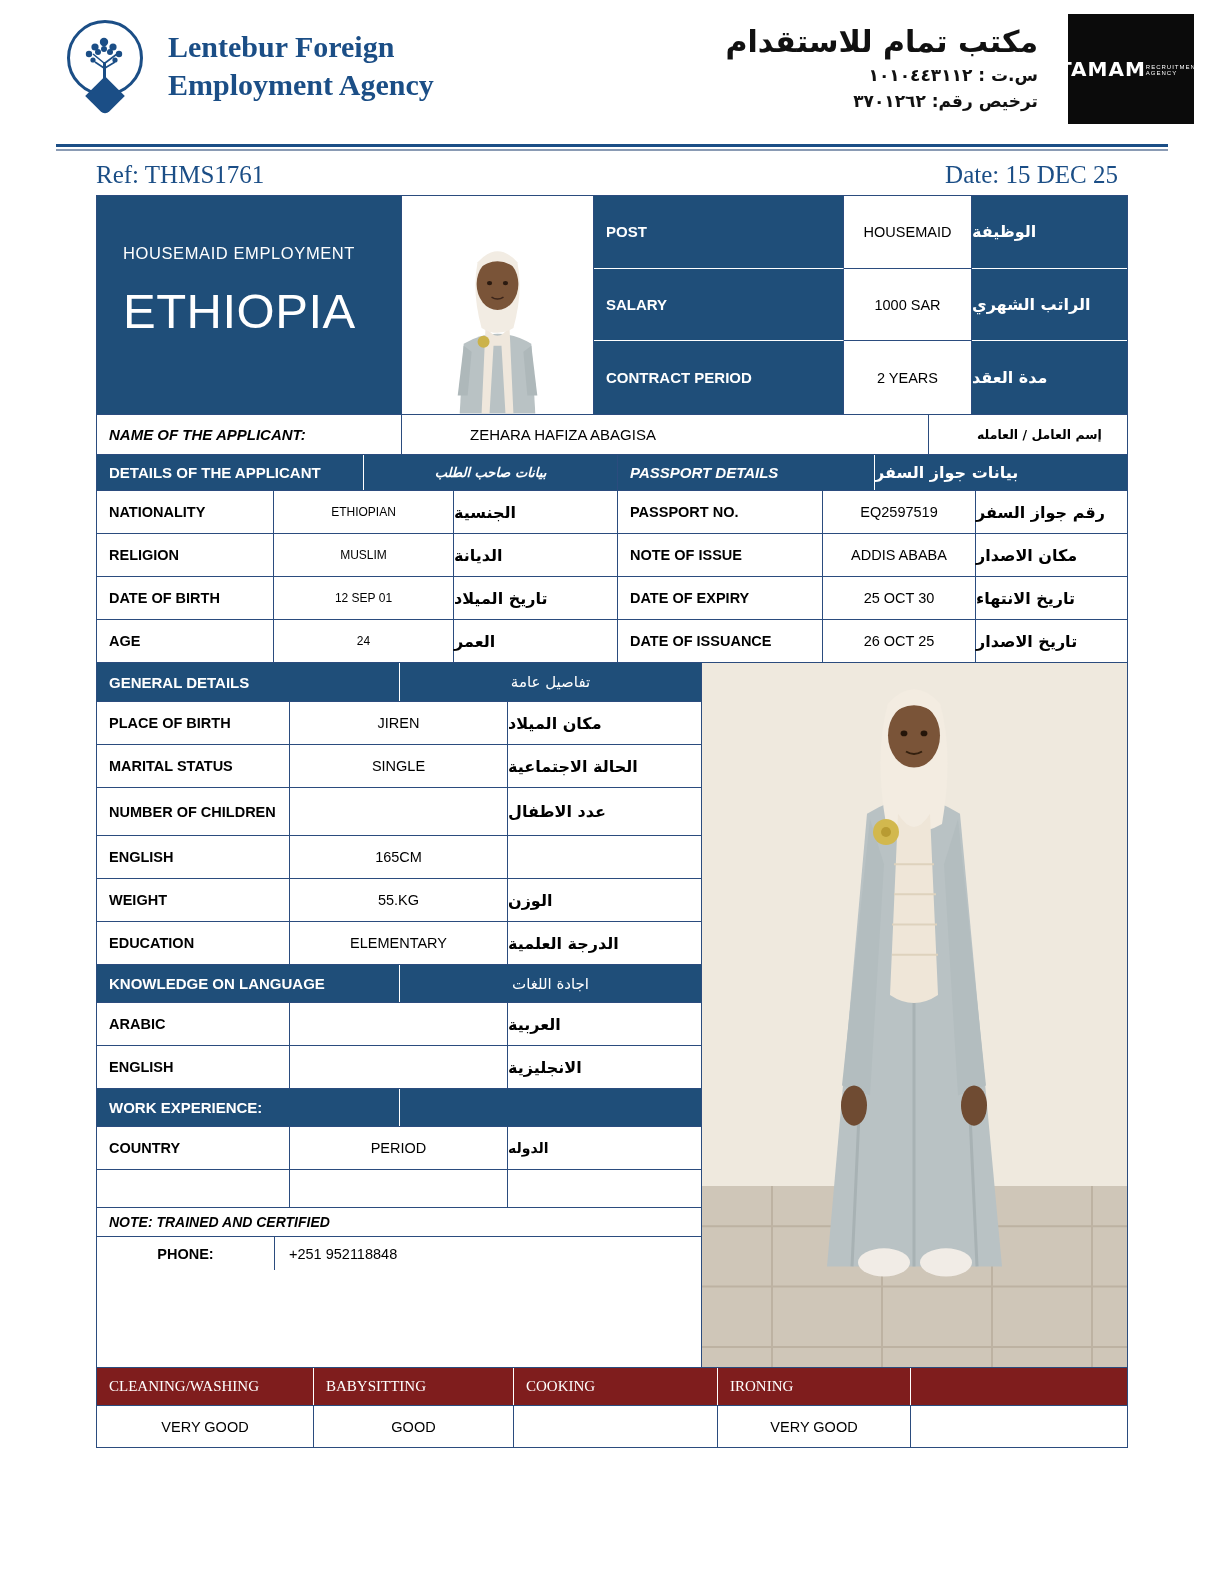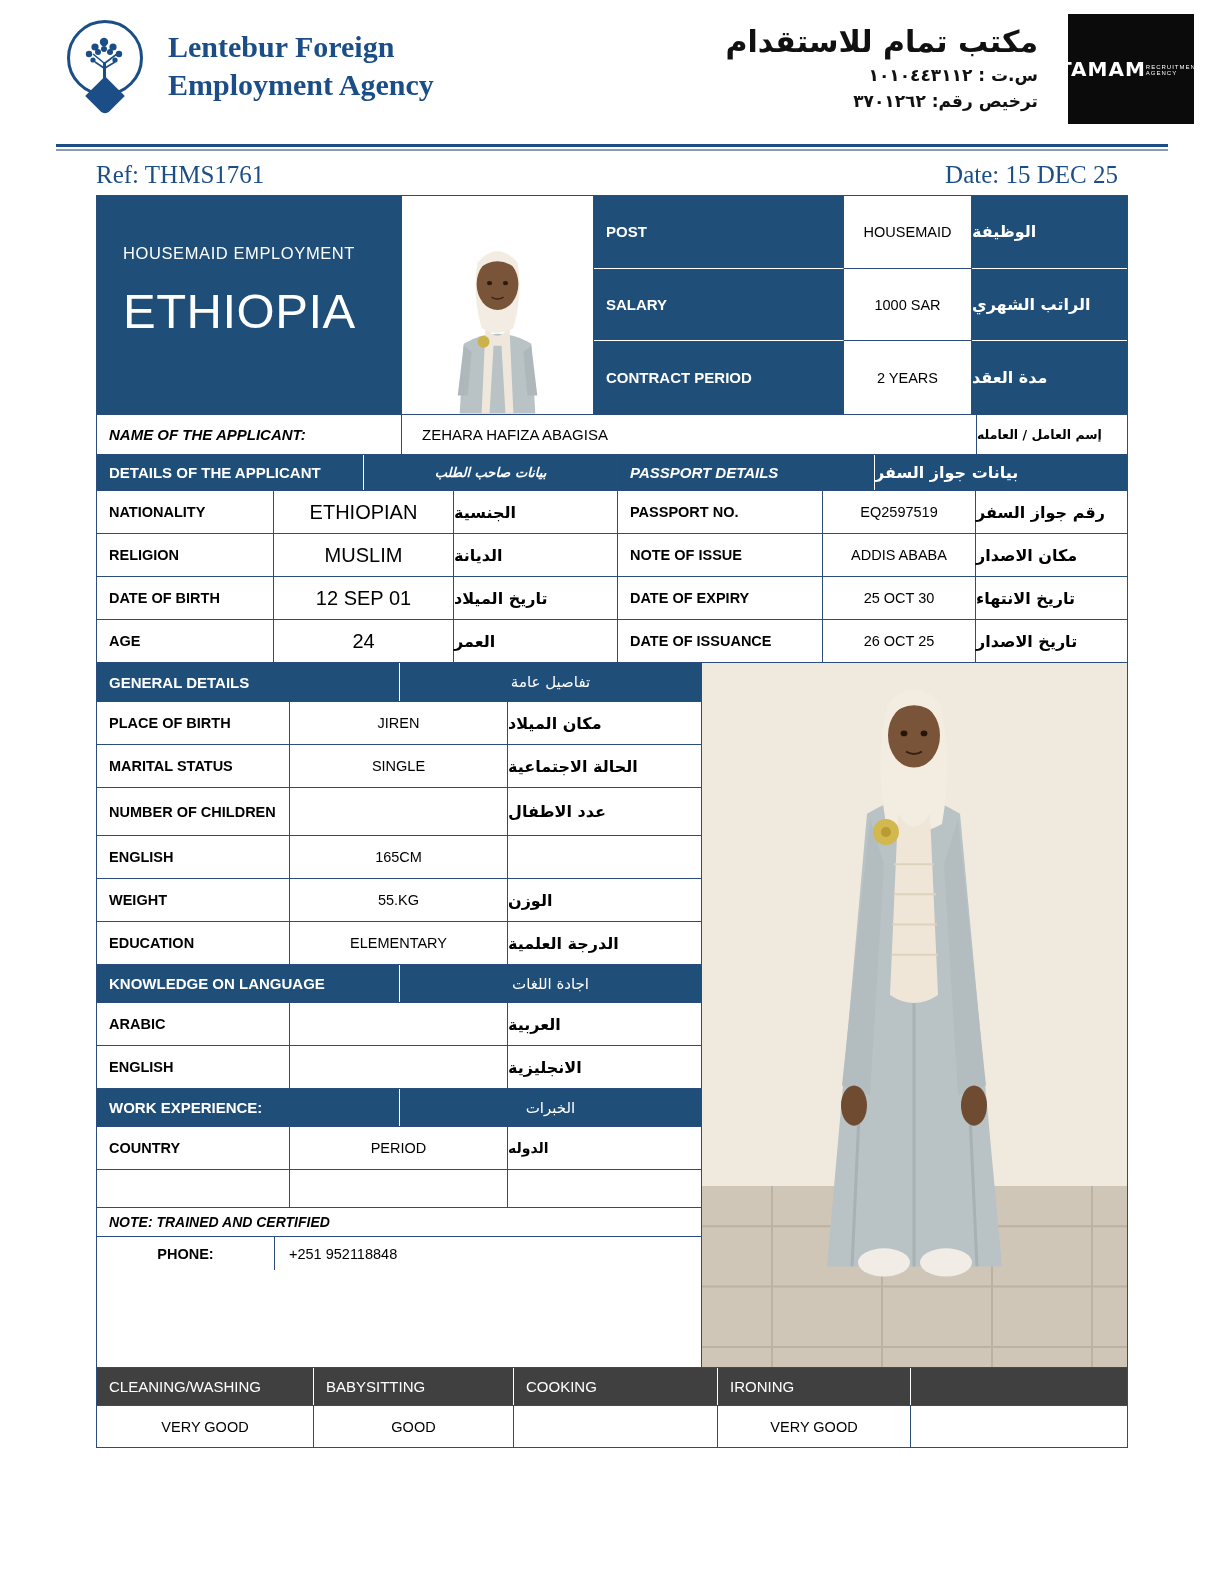--- a/index.html
+++ b/index.html
@@ -89,36 +89,36 @@
   .topband .info { flex: 1; display: flex; flex-direction: column; }
   .inforow { display: flex; flex: 1; }
   .inforow > div { display: flex; align-items: center; }
   .lbl-post { width: 250px; background: #1f4e79; color:#fff; font-weight: 700; font-size: 15px; padding-left: 12px; border-bottom: 1px solid #fff; border-right: 1px solid #2b4c7e;}
   .val-post { width: 128px; background: #fff; justify-content: center; font-size: 14.5px; border-bottom: 1px solid #2b4c7e; border-right: 1px solid #2b4c7e;}
   .ar-post { flex: 1; background: #1f4e79; color: #fff; justify-content: flex-end; padding-right: 12px; border-bottom: 1px solid #fff;}
   .inforow.last .lbl-post, .inforow.last .ar-post { border-bottom: none; }
   .inforow.last .val-post { border-bottom: none; }
 
   
-  .namerow { display: flex; height: 40px; align-items: stretch; }
+  .namerow { display: flex; height: 40px; align-items: stretch; gap: 48px; }
   .namerow .l { width: 305px; background: #fff; border-right: 1px solid #2b4c7e; display:flex; align-items:center; padding-left: 12px; font-style: italic; font-weight: 700; font-size: 15px;}
   .namerow .v { flex: 1; display: flex; align-items: center; padding-left: 20px; font-size: 15px; border-right: 1px solid #2b4c7e;}
   .namerow .a { width: 150px; display: flex; align-items: center; justify-content: flex-end; padding-right: 8px; }
   .namerow .a span { font-size: 12.5px; }
 
   .secthead { display: flex; height: 36px; border-top: 1px solid #2b4c7e; }
   .secthead .c1 { width: 267px; background: #1f4e79; color: #fff; display: flex; align-items: center; padding-left: 12px; font-weight: 700; font-size: 15px; border-right: 1px solid #fff;}
   .secthead .c2 { width: 254px; background: #1f4e79; color: #fff; display: flex; align-items: center; justify-content: center; font-family: "DejaVu Sans", sans-serif; font-size: 13px; font-style: italic; border-right: 1px solid #2b4c7e;}
   .secthead .c3 { width: 257px; background: #1f4e79; color: #fff; display: flex; align-items: center; padding-left: 12px; font-weight: 700; font-style: italic; font-size: 15px; border-right: 1px solid #fff;}
   .secthead .c4 { flex: 1; background: #1f4e79; color: #fff; display: flex; align-items: center; justify-content: flex-end; padding-right: 14px; }
 
   .drow { display: flex; height: 43px; }
   .drow > div { display: flex; align-items: center; border-top: 1px solid #2b4c7e; }
   .drow .k { width: 177px; padding-left: 12px; font-weight: 700; font-size: 14.5px; border-right: 1px solid #2b4c7e;}
-  .drow .v { width: 180px; justify-content: center; font-size: 20px; border-right: 1px solid #2b4c7e;}
+  .drow .v { width: 180px; justify-content: center; font-size: 12px; border-right: 1px solid #2b4c7e;}
   .drow .a { width: 164px; justify-content: flex-end; padding-right: 10px; border-right: 1px solid #2b4c7e;}
   .drow .k2 { width: 205px; padding-left: 12px; font-weight: 700; font-size: 14.5px; border-right: 1px solid #2b4c7e;}
   .drow .v2 { width: 153px; justify-content: center; font-size: 14.5px; border-right: 1px solid #2b4c7e;}
   .drow .a2 { flex: 1; justify-content: flex-end; padding-right: 10px; }
   .ar16 { font-size: 16px; }
 
   
   .lower { display: flex; border-top: 1px solid #2b4c7e; }
   .lower .left { width: 605px; border-right: 1px solid #2b4c7e; }
   .lower .right { flex: 1; position: relative; background: #fff; overflow: hidden; }
@@ -133,21 +133,21 @@
   .lrow .v { width: 218px; justify-content: center; font-size: 14.5px; border-right: 1px solid #2b4c7e;}
   .lrow .a { flex: 1; justify-content: flex-end; padding-right: 12px; font-size: 16px;}
   .lrow.tall { min-height: 48px; }
 
   .note { border-top: 1px solid #2b4c7e; padding: 6px 12px; font-style: italic; font-weight: 700; font-size: 14px; }
   .phone { display: flex; border-top: 1px solid #2b4c7e; height: 34px; }
   .phone .k { width: 178px; display: flex; align-items: center; justify-content: center; font-weight: 700; font-size: 14.5px; border-right: 1px solid #2b4c7e;}
   .phone .v { flex: 1; display: flex; align-items: center; padding-left: 14px; font-size: 14.5px;}
 
   
-  .skills-head { display: flex; background: #404040; color: #fff; height: 38px; border-top: 1px solid #2b4c7e;}
+  .skills-head { display: flex; background: #7f1d1d; color: #fff; height: 38px; border-top: 1px solid #2b4c7e; font-family: Liberation Serif, serif;}
   .skills-head div { display: flex; align-items: center; padding-left: 12px; font-size: 15px; border-right: 1px solid #fff;}
   .skills-val { display: flex; height: 42px; border-top: 1px solid #2b4c7e;}
   .skills-val div { display: flex; align-items: center; justify-content: center; font-size: 14.5px; border-right: 1px solid #2b4c7e;}
   .sk1 { width: 217px; } .sk2 { width: 200px; } .sk3 { width: 204px; } .sk4 { width: 193px; } .sk5 { flex: 1; }
   .skills-val div:last-child, .skills-head div:last-child { border-right: none; }
 </style>
 </head>
 <body>
 
 <div class="page">
@@ -355,21 +355,20 @@
           <div class="a ar">العربية</div>
         </div>
         <div class="lrow">
           <div class="k">ENGLISH</div>
           <div class="v"></div>
           <div class="a ar">الانجليزية</div>
         </div>
 
         <div class="lhead" style="border-top:1px solid #2b4c7e;">
           <div class="t">WORK EXPERIENCE:</div>
-          <div class="a">الخبرات</div>
         </div>
         <div class="lrow">
           <div class="k">COUNTRY</div>
           <div class="v">PERIOD</div>
           <div class="a ar" style="font-size:14px;">الدوله</div>
         </div>
         <div class="lrow" style="min-height:38px;">
           <div class="k"></div>
           <div class="v"></div>
           <div class="a ar"></div>

